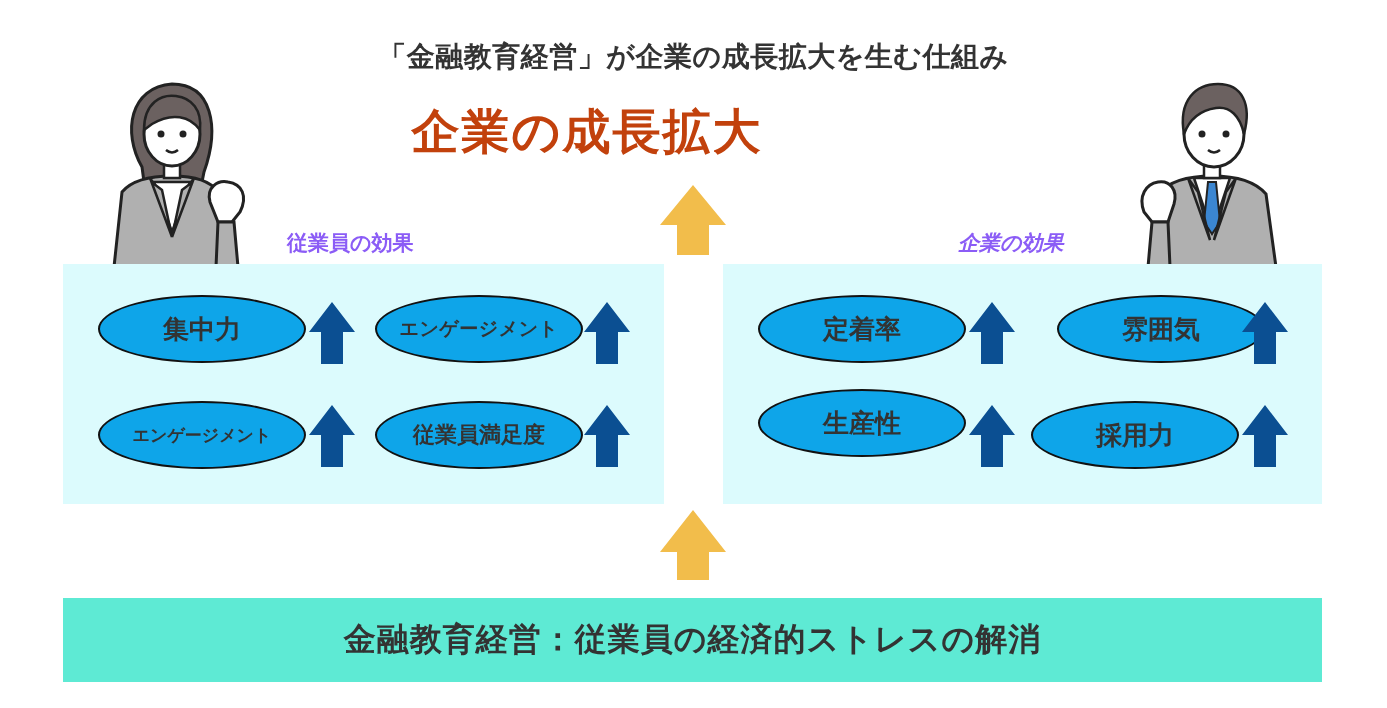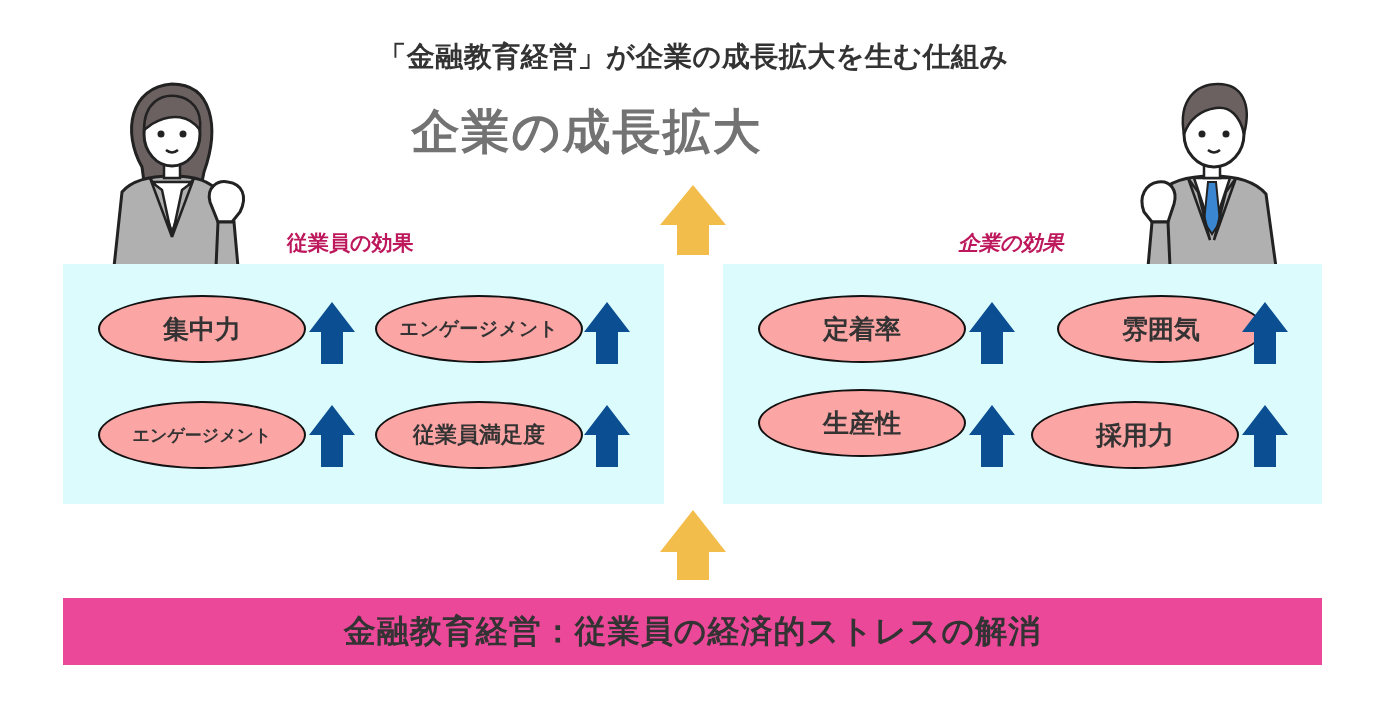--- a/index.html
+++ b/index.html
@@ -1,30 +1,30 @@
 <!DOCTYPE html>
 <html><head>
 <meta charset="utf-8">
 <style>
   html, body { margin:0; padding:0; background:#ffffff; }
   body { width:1387px; height:708px; position:relative; overflow:hidden;
          font-family:"DejaVu Sans", "Liberation Sans", sans-serif; color:#333333; }
   .abs { position:absolute; }
   .title { left:0; width:1387px; top:38px; text-align:center; font-size:28px; font-weight:bold; color:#333333; letter-spacing:0.5px; }
-  .headline { left:0; width:1174px; top:100px; text-align:center; font-size:48px; font-weight:bold; color:#737373; letter-spacing:2px; }
+  .headline { left:0; width:1174px; top:100px; text-align:center; font-size:48px; font-weight:bold; color:#c2410c; letter-spacing:2px; }
   .panel { background:#dcfbfd; top:264px; height:240px; }
   .panel-left { left:63px; width:601px; }
   .panel-right { left:723px; width:599px; }
-  .panel-label { top:229px; font-size:21px; font-weight:bold; color:#be185d; }
-  .ellipse { width:208px; height:68px; border:2.5px solid #111; border-radius:50%; background:#fca5a5; box-sizing:border-box;
+  .panel-label { top:229px; font-size:21px; font-weight:bold; color:#8b5cf6; }
+  .ellipse { width:208px; height:68px; border:2.5px solid #111; border-radius:50%; background:#0ea5e9; box-sizing:border-box;
              display:flex; align-items:center; justify-content:center; font-weight:bold; color:#333333; }
   .ellipse.big { font-size:26px; }
   .ellipse.small { font-size:19px; }
   .blue-arrow { width:46px; height:62px; }
-  .bottom-bar { left:63px; top:598px; width:1259px; height:67px; background:#ec4899; display:flex; align-items:center; justify-content:center;
+  .bottom-bar { left:63px; top:598px; width:1259px; height:84px; background:#5eead4; display:flex; align-items:center; justify-content:center;
                 font-size:32px; font-weight:bold; color:#333333; letter-spacing:1px; }
   .figure { width:160px; height:195px; }
 </style>
 </head>
 <body>
 
 <div class="abs title">「金融教育経営」が企業の成長拡大を生む仕組み</div>
 <div class="abs headline">企業の成長拡大</div>
 
 <svg class="abs" style="left:658px; top:183px;" width="70" height="74" viewBox="0 0 70 74">

